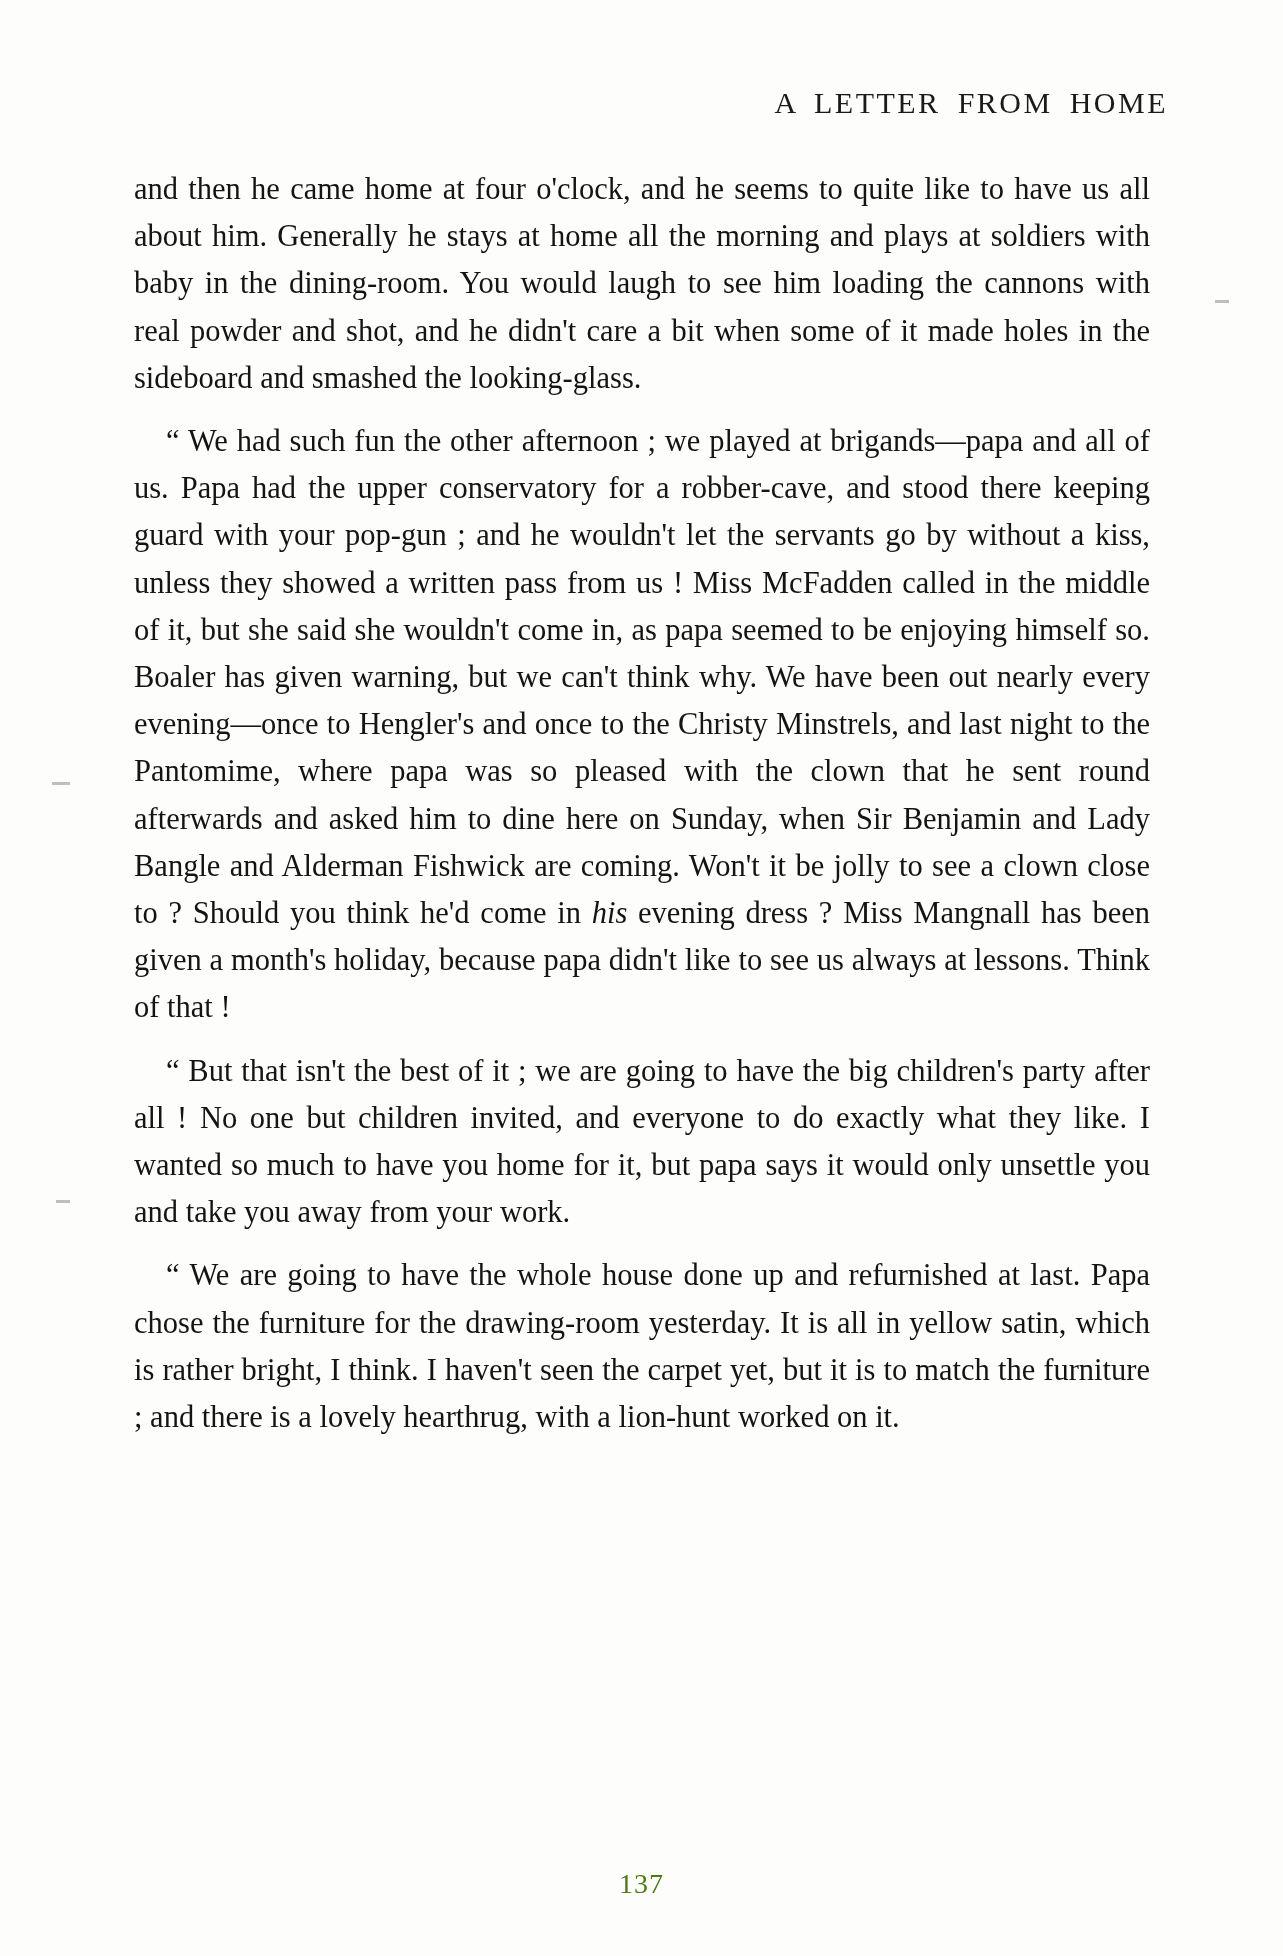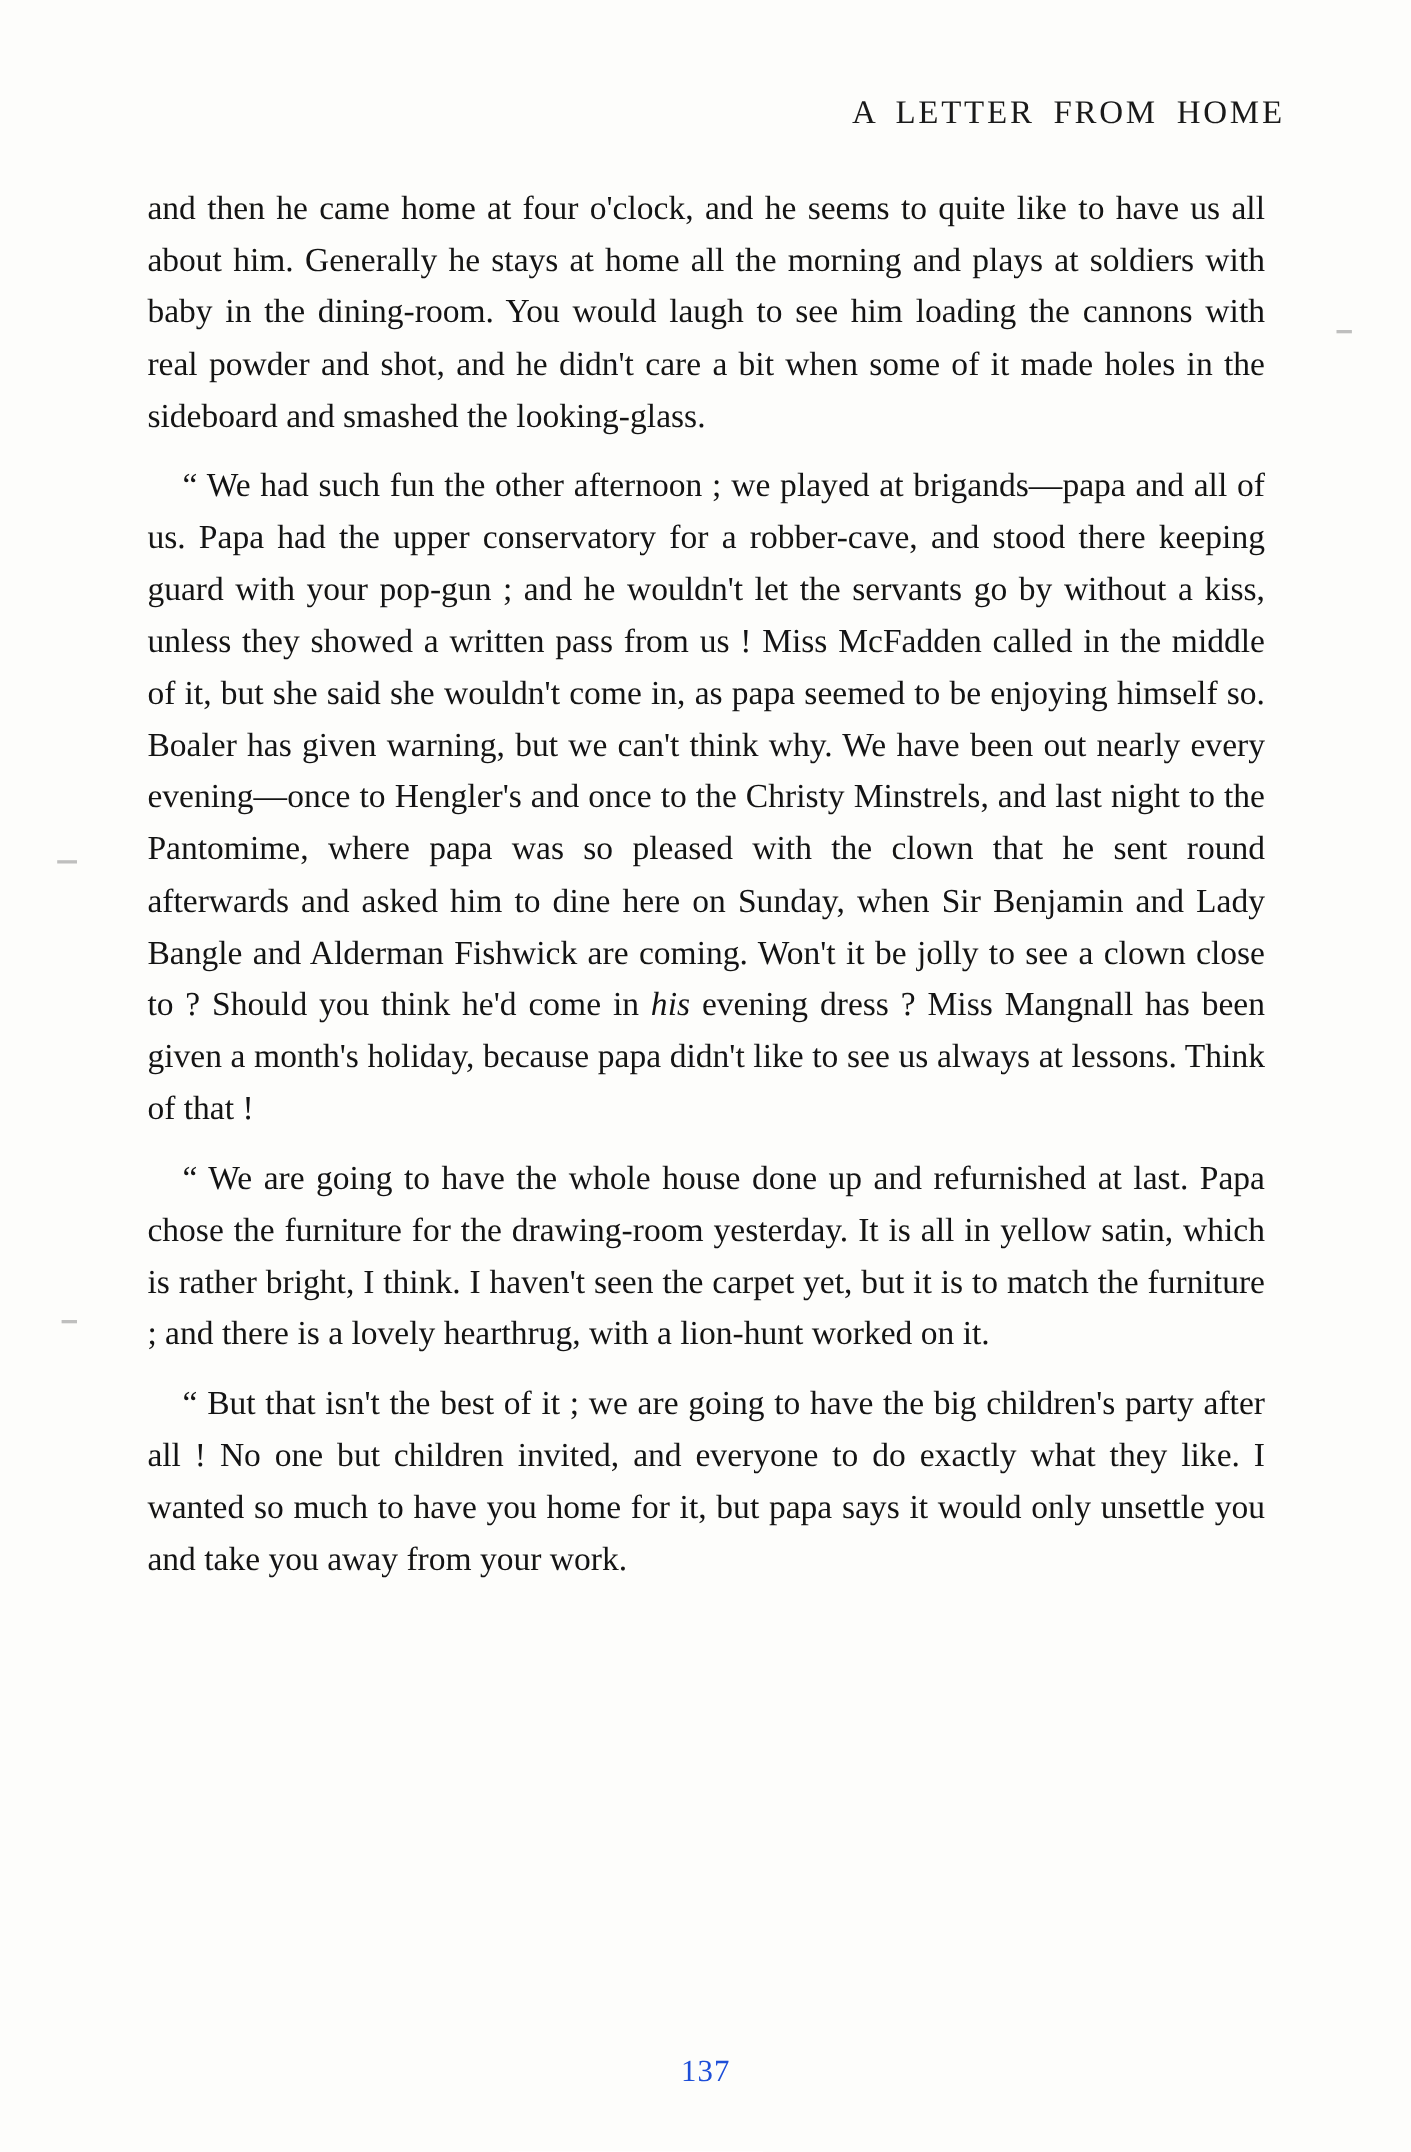--- a/index.html
+++ b/index.html
@@ -57,21 +57,21 @@
     font-style: italic;
   }
   .folio {
     position: absolute;
     bottom: 56px;
     left: 0;
     width: 1283px;
     text-align: center;
     font-size: 28px;
     letter-spacing: 1px;
-    color: #1d4ed8;
+    color: #4d7c0f;
   }
   
   .speck {
     position: absolute;
     background: #8d8d8d;
     opacity: .55;
   }
 </style>
 </head>
 <body>
@@ -80,18 +80,18 @@
 
   <div class="speck" style="left:52px; top:782px; width:18px; height:3px;"></div>
   <div class="speck" style="left:56px; top:1200px; width:14px; height:3px;"></div>
   <div class="speck" style="left:1215px; top:300px; width:14px; height:3px;"></div>
 
   <div class="running-head">A LETTER FROM HOME</div>
 
   <div class="body-text">
     <p>and then he came home at four o'clock, and he seems to quite like to have us all about him.  Generally he stays at home all the morning and plays at soldiers with baby in the dining-room.  You would laugh to see him loading the cannons with real powder and shot, and he didn't care a bit when some of it made holes in the sideboard and smashed the looking-glass.</p>
     <p class="indent"><span>“ We had such fun the other afternoon ; we played at brigands—papa and all of us.  Papa had the upper conservatory for a robber-cave, and stood there keeping guard with your pop-gun ;  and he wouldn't let the servants go by without a kiss, unless they showed a written pass from us !  Miss McFadden called in the middle of it, but she said she wouldn't come in, as papa seemed to be enjoying himself so.  Boaler has given warning, but we can't think why.  We have been out nearly every evening—once to Hengler's and once to the Christy Minstrels, and last night to the Pantomime, where papa was so pleased with the clown that he sent round afterwards and asked him to dine here on Sunday, when Sir Benjamin and Lady Bangle and Alderman Fishwick are coming.  Won't it be jolly to see a clown close to ?  Should you think he'd come in </span><i>his</i><span> evening dress ?  Miss Mangnall has been given a month's holiday, because papa didn't like to see us always at lessons.  Think of that !</span></p>
+    <p class="indent">“ But that isn't the best of it ;  we are going to have the big children's party after all !  No one but children invited, and everyone to do exactly what they like.  I wanted so much to have you home for it, but papa says it would only unsettle you and take you away from your work.</p>
     <p class="indent">“ We are going to have the whole house done up and refurnished at last.  Papa chose the furniture for the drawing-room yesterday.  It is all in yellow satin, which is rather bright, I think.  I haven't seen the carpet yet, but it is to match the furniture ;  and there is a lovely hearthrug, with a lion-hunt worked on it.</p>
-    <p class="indent">“ But that isn't the best of it ;  we are going to have the big children's party after all !  No one but children invited, and everyone to do exactly what they like.  I wanted so much to have you home for it, but papa says it would only unsettle you and take you away from your work.</p>
   </div>
 
   <div class="folio">137</div>
 </div>
 
 </body></html>

